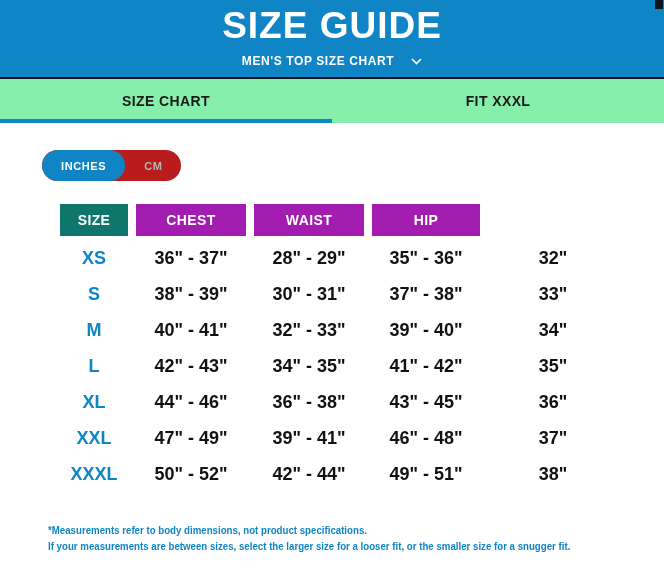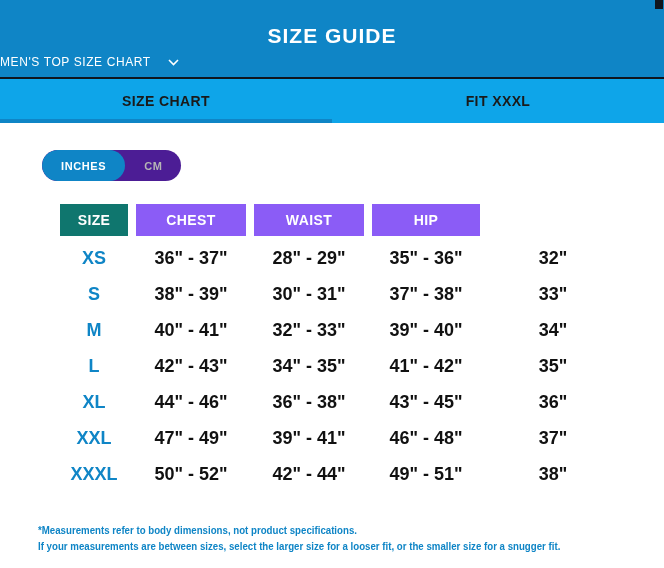--- a/index.html
+++ b/index.html
@@ -14,45 +14,45 @@
   
   .hdr {
     background: #0f85c6;
     height: 79px;
     border-bottom: 2px solid #10151d;
     text-align: center;
     color: #ffffff;
     position: relative;
   }
   .hdr-title {
-    font-size: 21px;
+    font-size: 37px;
     font-weight: bold;
     letter-spacing: 1px;
-    padding-top: 24px;
+    padding-top: 5px;
   }
   .hdr-sub {
     margin-top: 7px;
     display: flex;
-    justify-content: flex-start;
+    justify-content: center;
     align-items: center;
     gap: 17px;
     font-size: 12px;
-    font-weight: normal;
+    font-weight: bold;
     letter-spacing: 0.6px;
   }
   .chev { display: inline-flex; margin-top: 1px; }
   .corner-frag {
     position: absolute;
     top: 0; right: 1px;
     width: 8px; height: 9px;
     background: #10151d;
   }
 
   
-  .tabs { display: flex; height: 44px; background: #0ea5e9; }
+  .tabs { display: flex; height: 44px; background: #86efac; }
   .tab {
     flex: 1;
     display: flex;
     align-items: center;
     justify-content: center;
     font-size: 14px;
     font-weight: bold;
     color: #1a1a1a;
     letter-spacing: 0.4px;
     position: relative;
@@ -63,21 +63,21 @@
     position: absolute;
     left: 0; right: 0; bottom: 0;
     height: 4px;
     background: #0f85c6;
   }
 
   
   .toggle-wrap { margin: 27px 0 0 42px; }
   .toggle {
     display: inline-flex;
-    background: #4c1d95;
+    background: #b91c1c;
     border-radius: 16px;
     height: 31px;
     overflow: hidden;
   }
   .topt {
     display: flex;
     align-items: center;
     justify-content: center;
     font-size: 11px;
     font-weight: bold;
@@ -97,41 +97,41 @@
   .tgrid {
     display: grid;
     grid-template-columns: 68px 110px 110px 108px 130px;
     column-gap: 8px;
   }
   .th {
     height: 32px;
     display: flex;
     align-items: center;
     justify-content: center;
-    background: #8b5cf6;
+    background: #a21caf;
     color: #ffffff;
     font-size: 14px;
     font-weight: bold;
     letter-spacing: 0.4px;
   }
   .th.size-col { background: #0f766e; }
   .tbody { margin-top: 4px; }
   .td {
     height: 36px;
     display: flex;
     align-items: center;
     justify-content: center;
     font-size: 18px;
     font-weight: bold;
     color: #111111;
   }
   .td.size-cell { color: #0f85c6; }
 
   
-  .notes { margin: 30px 0 0 38px; color: #0f85c6; }
+  .notes { margin: 30px 0 0 48px; color: #0f85c6; }
   .note {
     font-size: 11px;
     font-weight: bold;
     line-height: 16px;
     white-space: nowrap;
     transform: scaleX(0.88);
     transform-origin: left center;
   }
 </style>
 </head>

